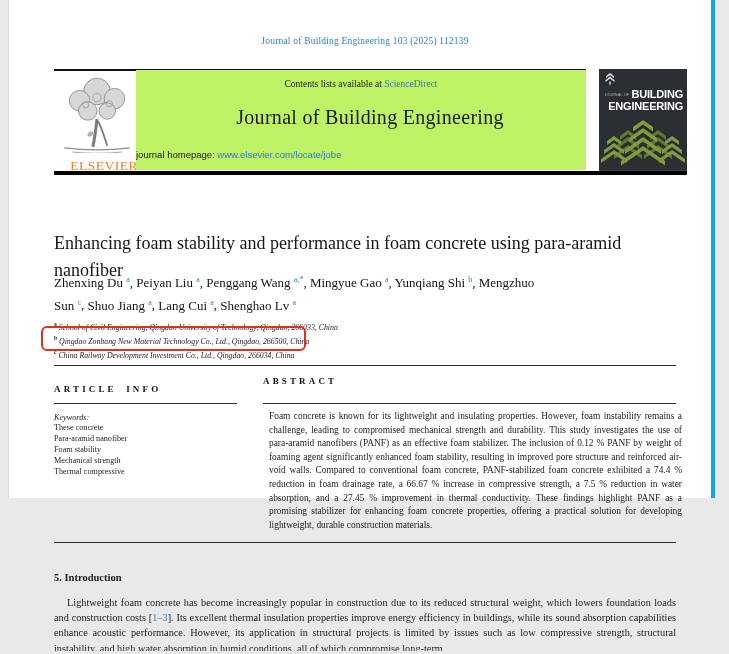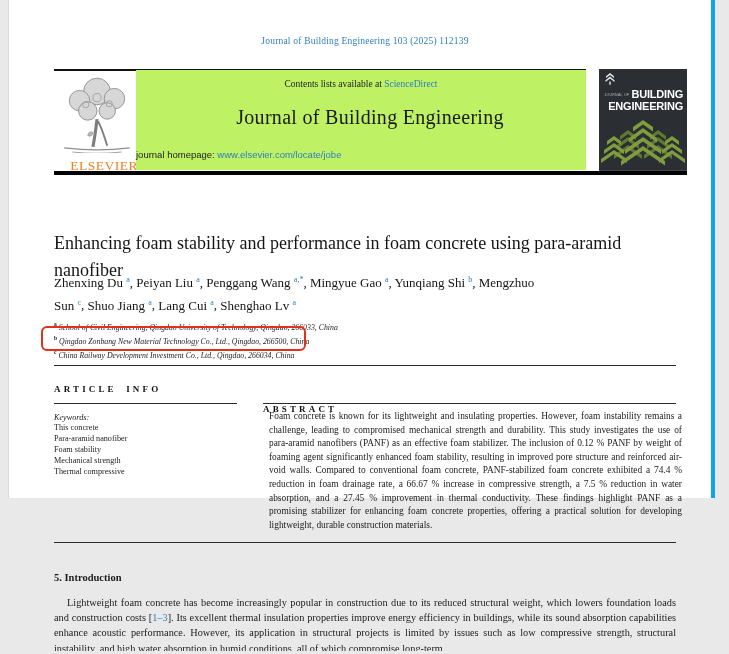--- a/index.html
+++ b/index.html
@@ -71,21 +71,21 @@
     border:2.5px solid #e0301e;border-radius:6px;
     pointer-events:none;z-index:4;background:transparent;
   }
   .rule{background:#2a2a2a;height:1px;}
   .rule-affil{left:45px;top:365px;width:622px;}
   
   .col-heading{
     font-size:9px;font-weight:bold;letter-spacing:0.35em;word-spacing:0.45em;color:#111;text-align:center;
   }
   .info-heading{left:45px;top:384px;}
-  .abstract-heading{left:254px;top:404px;}
+  .abstract-heading{left:254px;top:376px;}
   .rule-info{left:45px;top:403px;width:183px;}
   .rule-abstract{left:254px;top:403px;width:413px;}
   .keywords-label{left:45px;top:413px;font-size:8.2px;font-style:italic;}
   .keywords-list{left:45px;top:423px;font-size:8.2px;line-height:10.9px;}
   .abstract-text{
     left:254px;top:410px;width:413px;font-size:9.4px;line-height:13.6px;
     text-align:justify;color:#1b1b1b;margin-left:6px;
   }
   .rule-bottom{left:45px;top:542px;width:622px;}
   
@@ -186,21 +186,21 @@
 
   <div class="abs rule rule-affil"></div>
 
   <div class="abs col-heading info-heading">ARTICLE INFO</div>
   <div class="abs col-heading abstract-heading">ABSTRACT</div>
   <div class="abs rule rule-info"></div>
   <div class="abs rule rule-abstract"></div>
 
   <div class="abs keywords-label">Keywords:</div>
   <div class="abs keywords-list">
-      <div>This concrete</div>
+      <div>These concrete</div>
       <div>Para-aramid nanofiber</div>
       <div>Foam stability</div>
       <div>Mechanical strength</div>
       <div>Thermal compressive</div>
     </div>
 
   <div class="abs abstract-text">Foam concrete is known for its lightweight and insulating properties. However, foam instability remains a challenge, leading to compromised mechanical strength and durability. This study investigates the use of para-aramid nanofibers (PANF) as an effective foam stabilizer. The inclusion of 0.12 % PANF by weight of foaming agent significantly enhanced foam stability, resulting in improved pore structure and reinforced air-void walls. Compared to conventional foam concrete, PANF-stabilized foam concrete exhibited a 74.4 % reduction in foam drainage rate, a 66.67 % increase in compressive strength, a 7.5 % reduction in water absorption, and a 27.45 % improvement in thermal conductivity. These findings highlight PANF as a promising stabilizer for enhancing foam concrete properties, offering a practical solution for developing lightweight, durable construction materials.</div>
 
   <div class="abs rule rule-bottom"></div>
 

